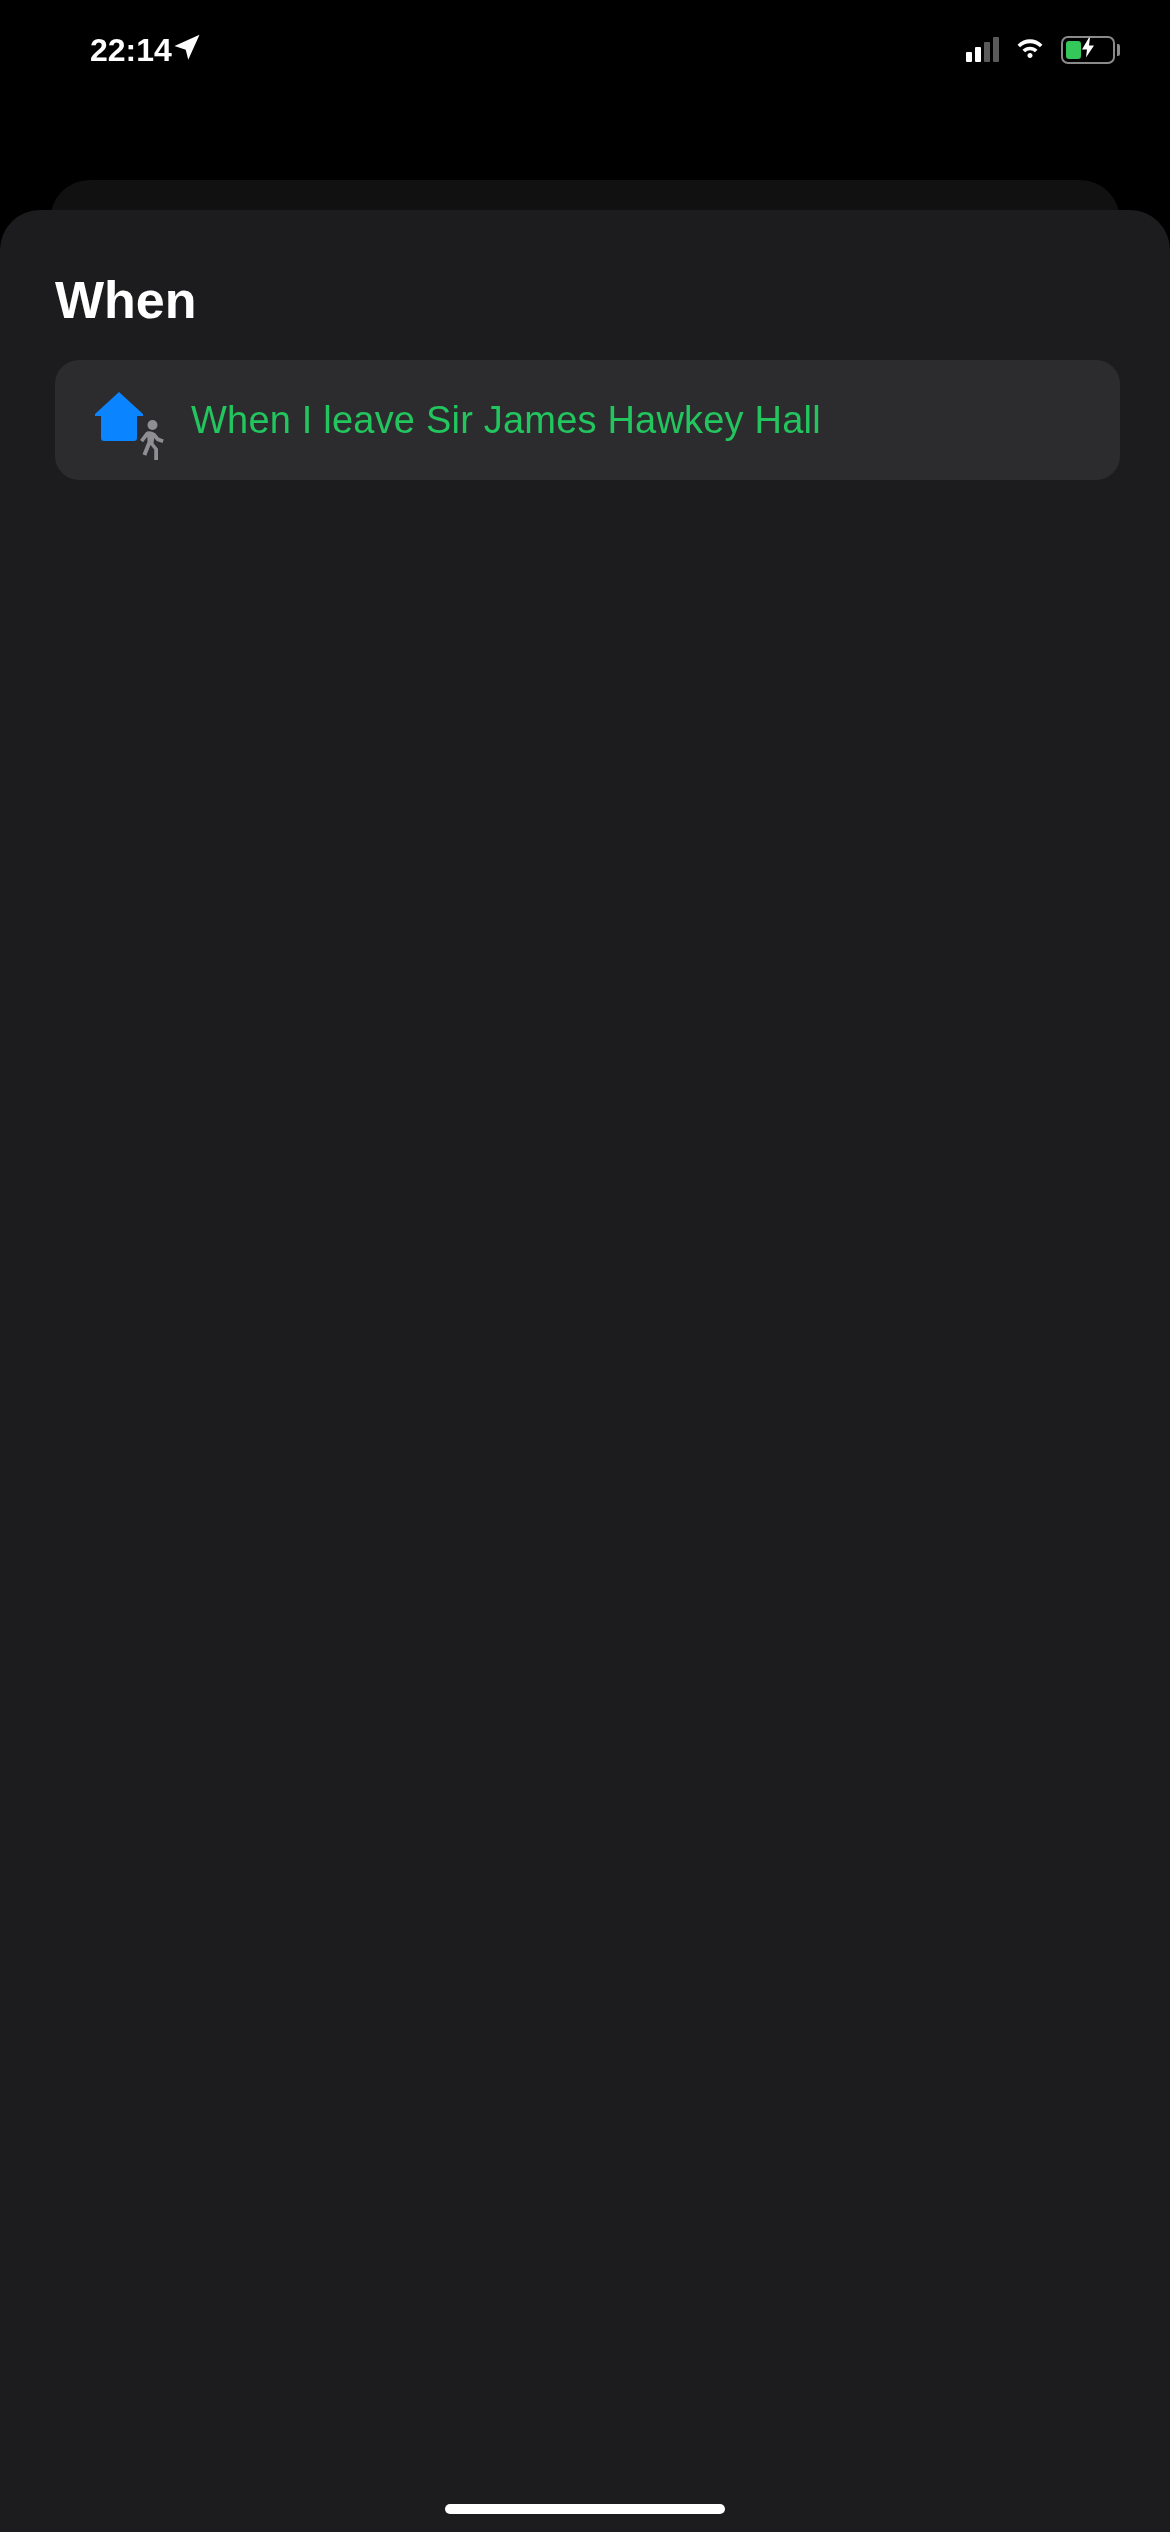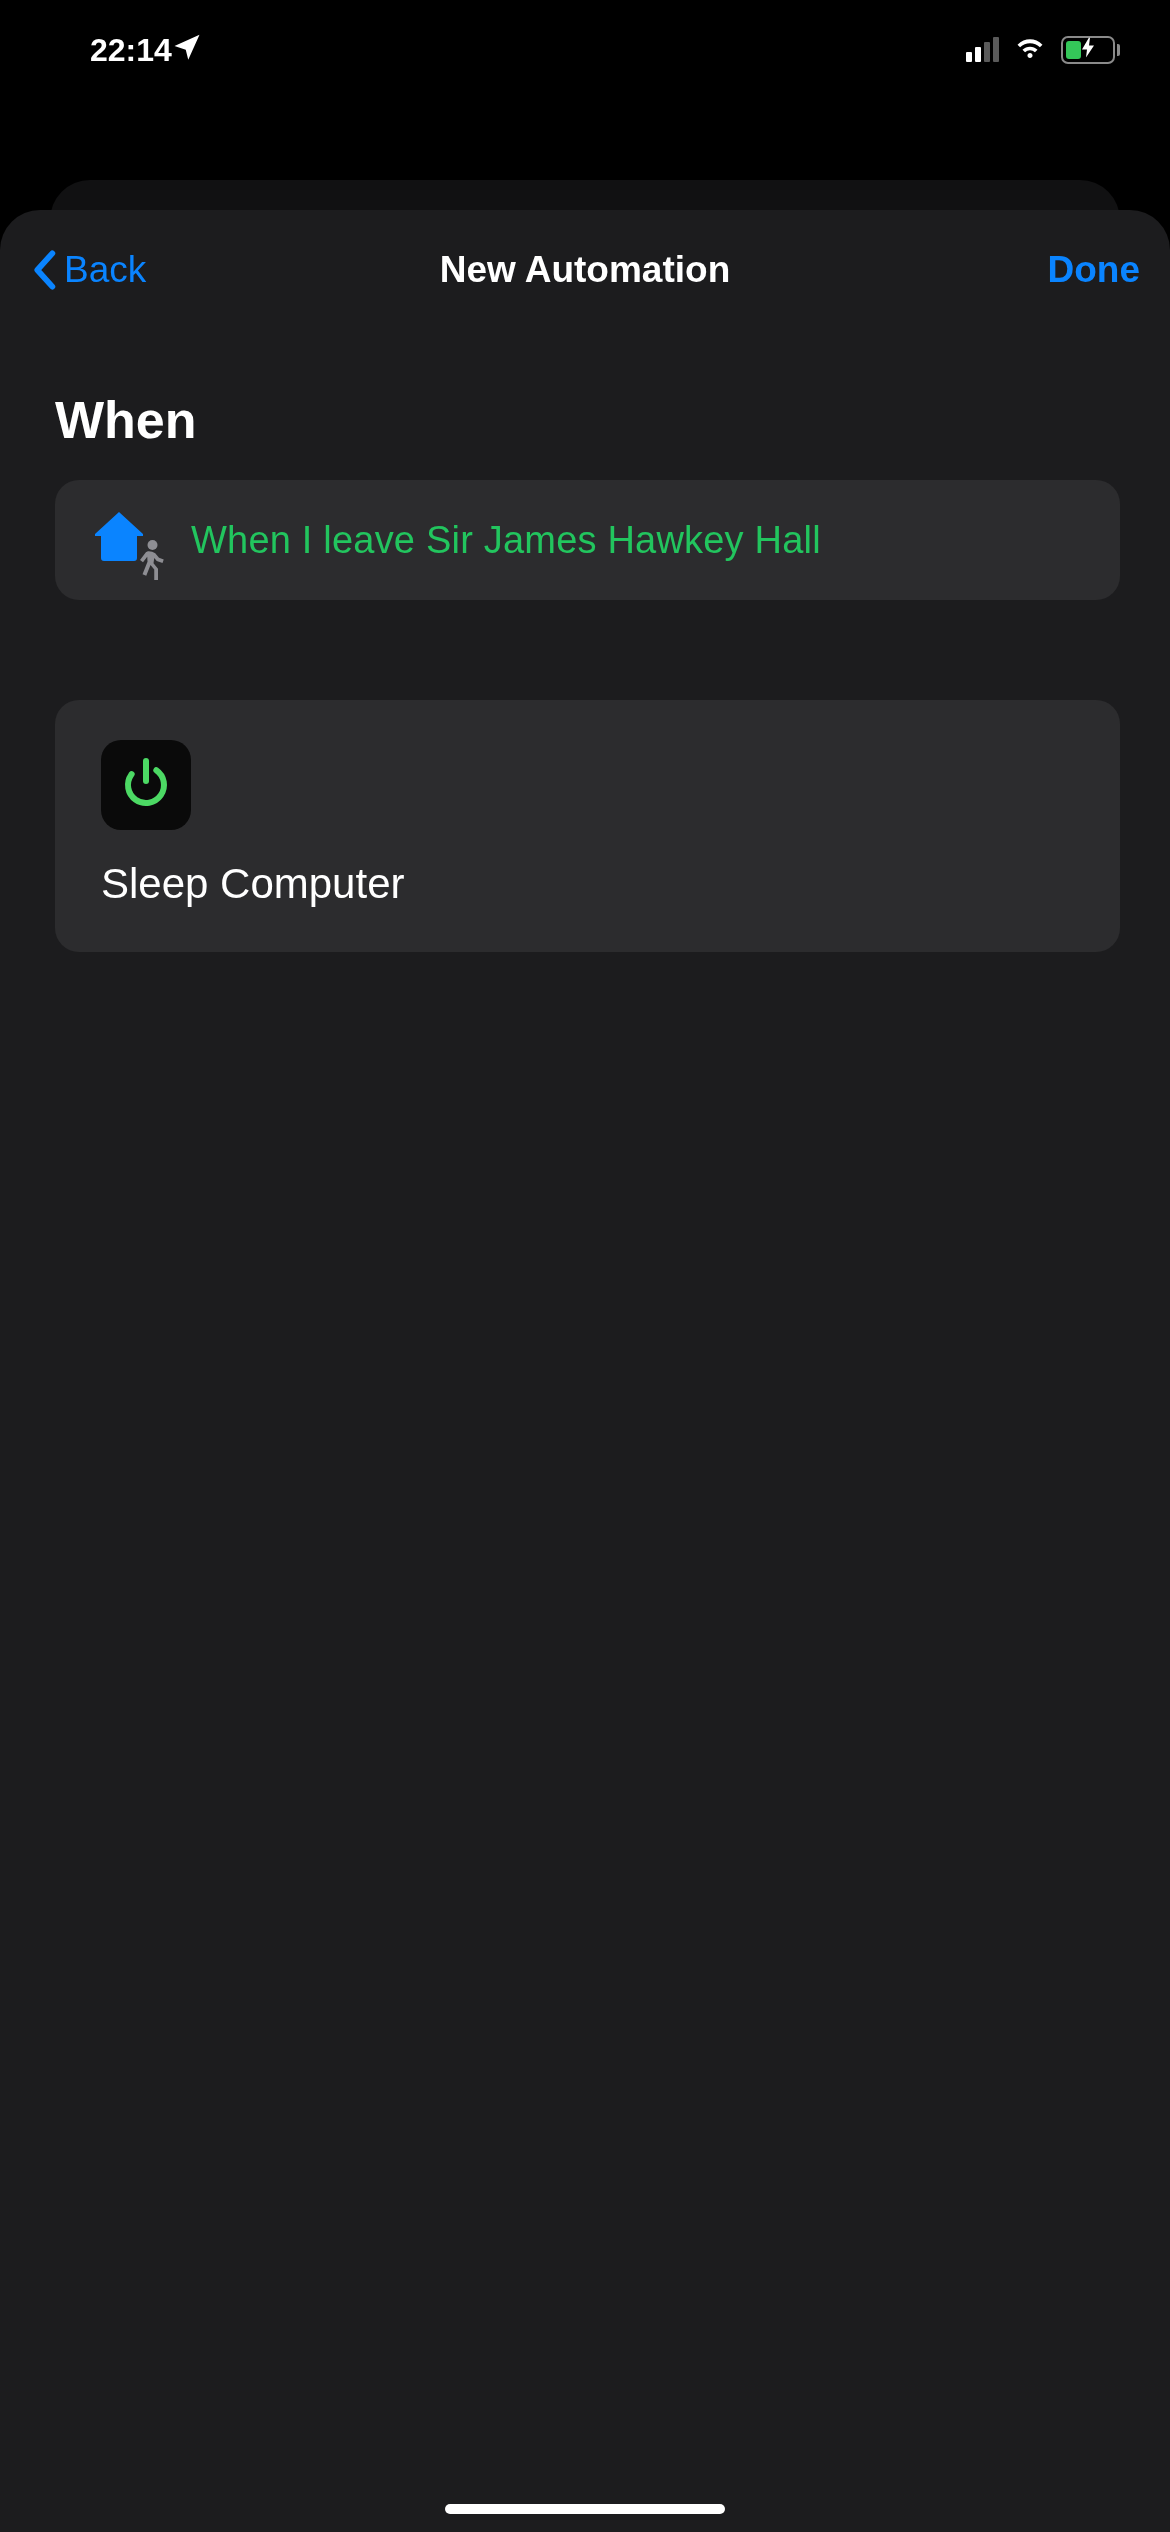--- a/index.html
+++ b/index.html
@@ -261,30 +261,20 @@
         </span>
       </div>
       <div class="battery-tip"></div>
     </div>
   </div>
 </div>
 
 <div class="sheet-back"></div>
 
 <div class="sheet">
-  <div class="nav-bar">
-    <div class="nav-back">
-      <svg viewBox="0 0 14 24">
-        <path d="M12 2L3 12l9 10" stroke="#0a84ff" stroke-width="3.5" fill="none" stroke-linecap="round" stroke-linejoin="round"></path>
-      </svg>
-      <span>Back</span>
-    </div>
-    <div class="nav-title">New Automation</div>
-    <div class="nav-done">Done</div>
-  </div>
 
   <div class="content">
     <div class="section-header">When</div>
 
     <div class="when-card">
       <div class="when-icon">
         <span class="house-icon">
           <svg viewBox="0 0 56 52">
             <path fill="#0a84ff" d="M28 2L4 24v2h6v22c0 2 1 3 3 3h30c2 0 3-1 3-3V26h6v-2L28 2z"></path>
           </svg>
@@ -293,27 +283,16 @@
           <svg viewBox="0 0 24 32">
             <circle cx="14" cy="4" r="4" fill="#8e8e93"></circle>
             <path fill="#8e8e93" d="M11 9c-1 0-2 .4-2.6 1.2L4 16l2.4 1.8 3.4-4.4.2 4-4 10 3 1.2 3.4-8.6 3 3.6V32h3v-9l-3.6-4.4.6-4.2 2 2.4 4.6 1.6 1-2.8-3.8-1.4-3-3.6C14.6 9.6 13 9 11 9z"></path>
           </svg>
         </span>
       </div>
       <div class="when-text">When I leave Sir James Hawkey Hall</div>
     </div>
 
 
-    <div class="do-card">
-      <div class="action-icon-wrap">
-        <span class="power-icon">
-          <svg viewBox="0 0 56 56">
-            <circle cx="28" cy="30" r="18" stroke="#4cd964" stroke-width="6" fill="none" stroke-linecap="round" stroke-dasharray="85 30" transform="rotate(-55 28 30)"></circle>
-            <line x1="28" y1="6" x2="28" y2="26" stroke="#4cd964" stroke-width="6" stroke-linecap="round"></line>
-          </svg>
-        </span>
-      </div>
-      <div class="action-label">Sleep Computer</div>
-    </div>
   </div>
 
   <div class="home-indicator"></div>
 </div>
 
 </body></html>

